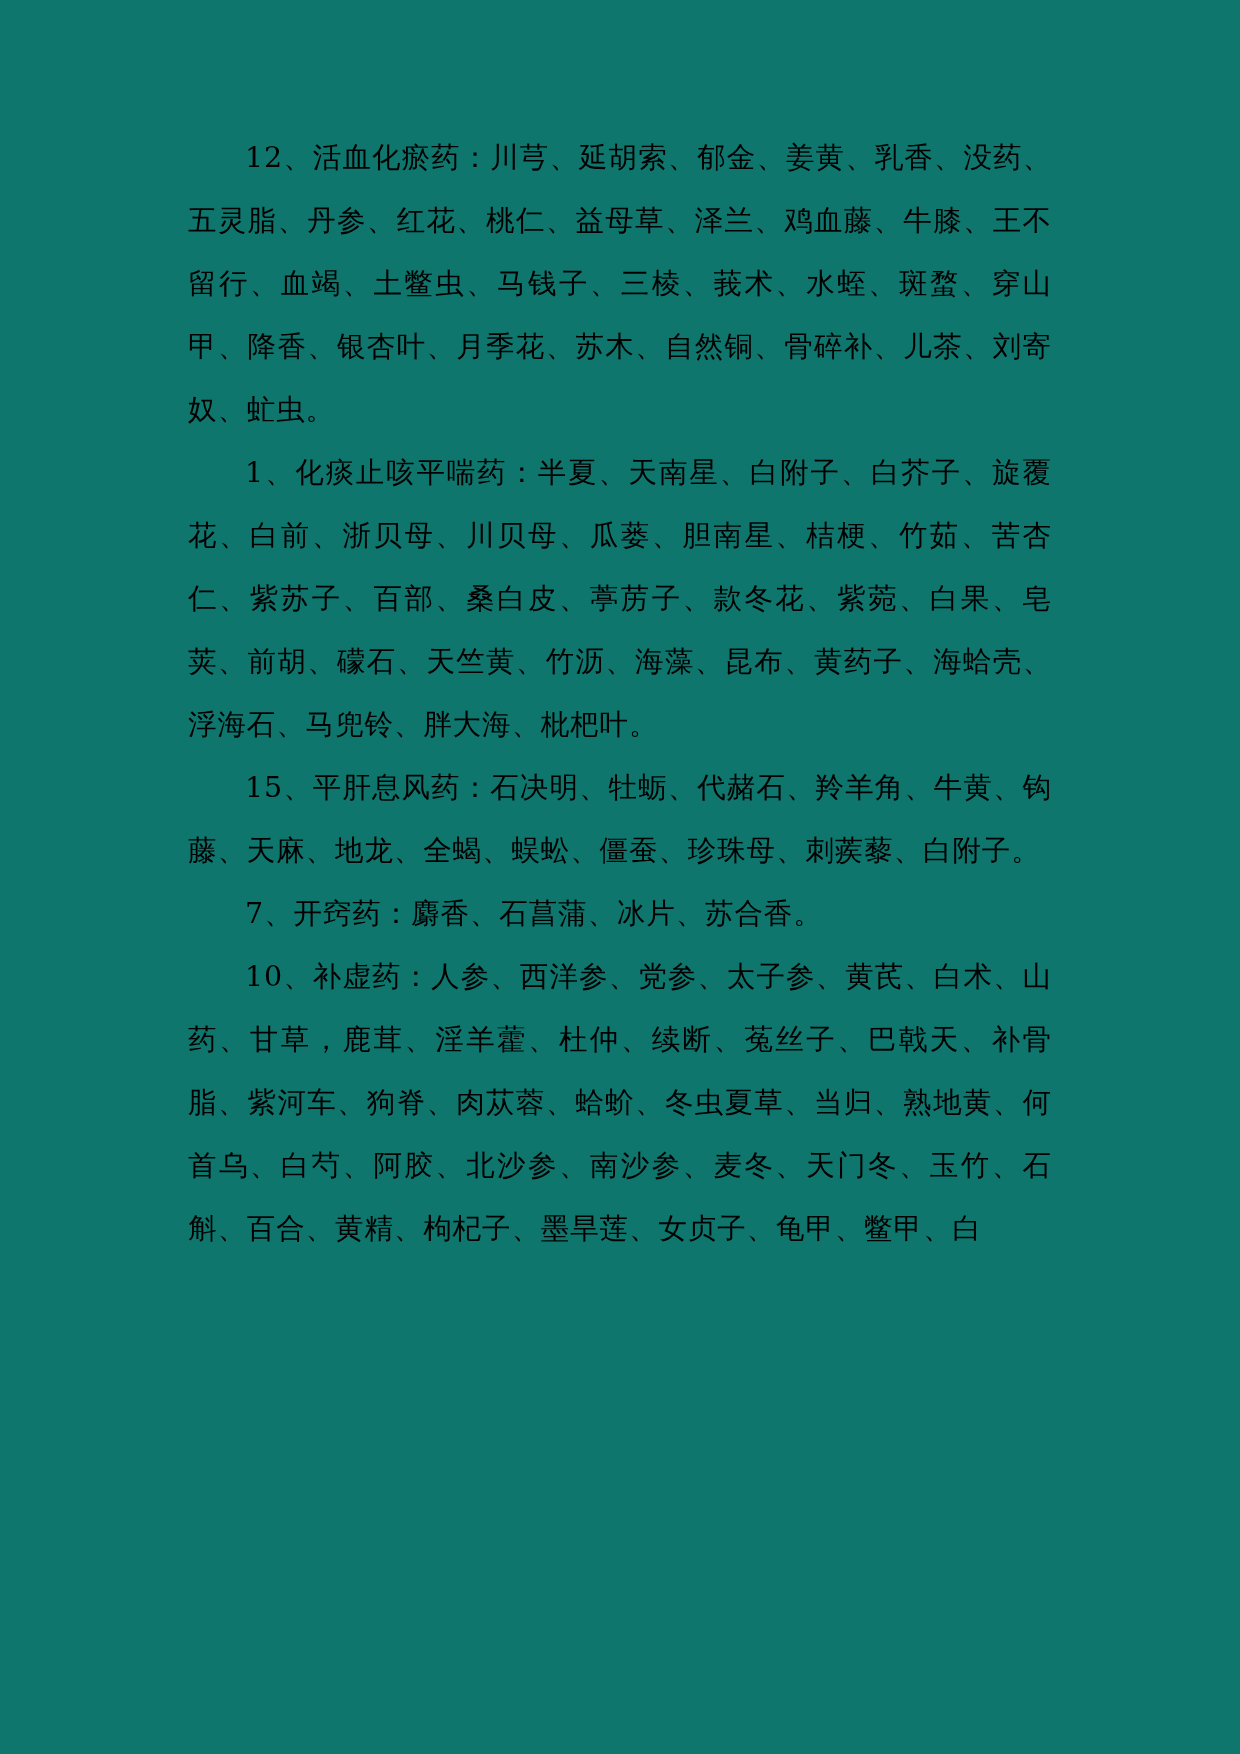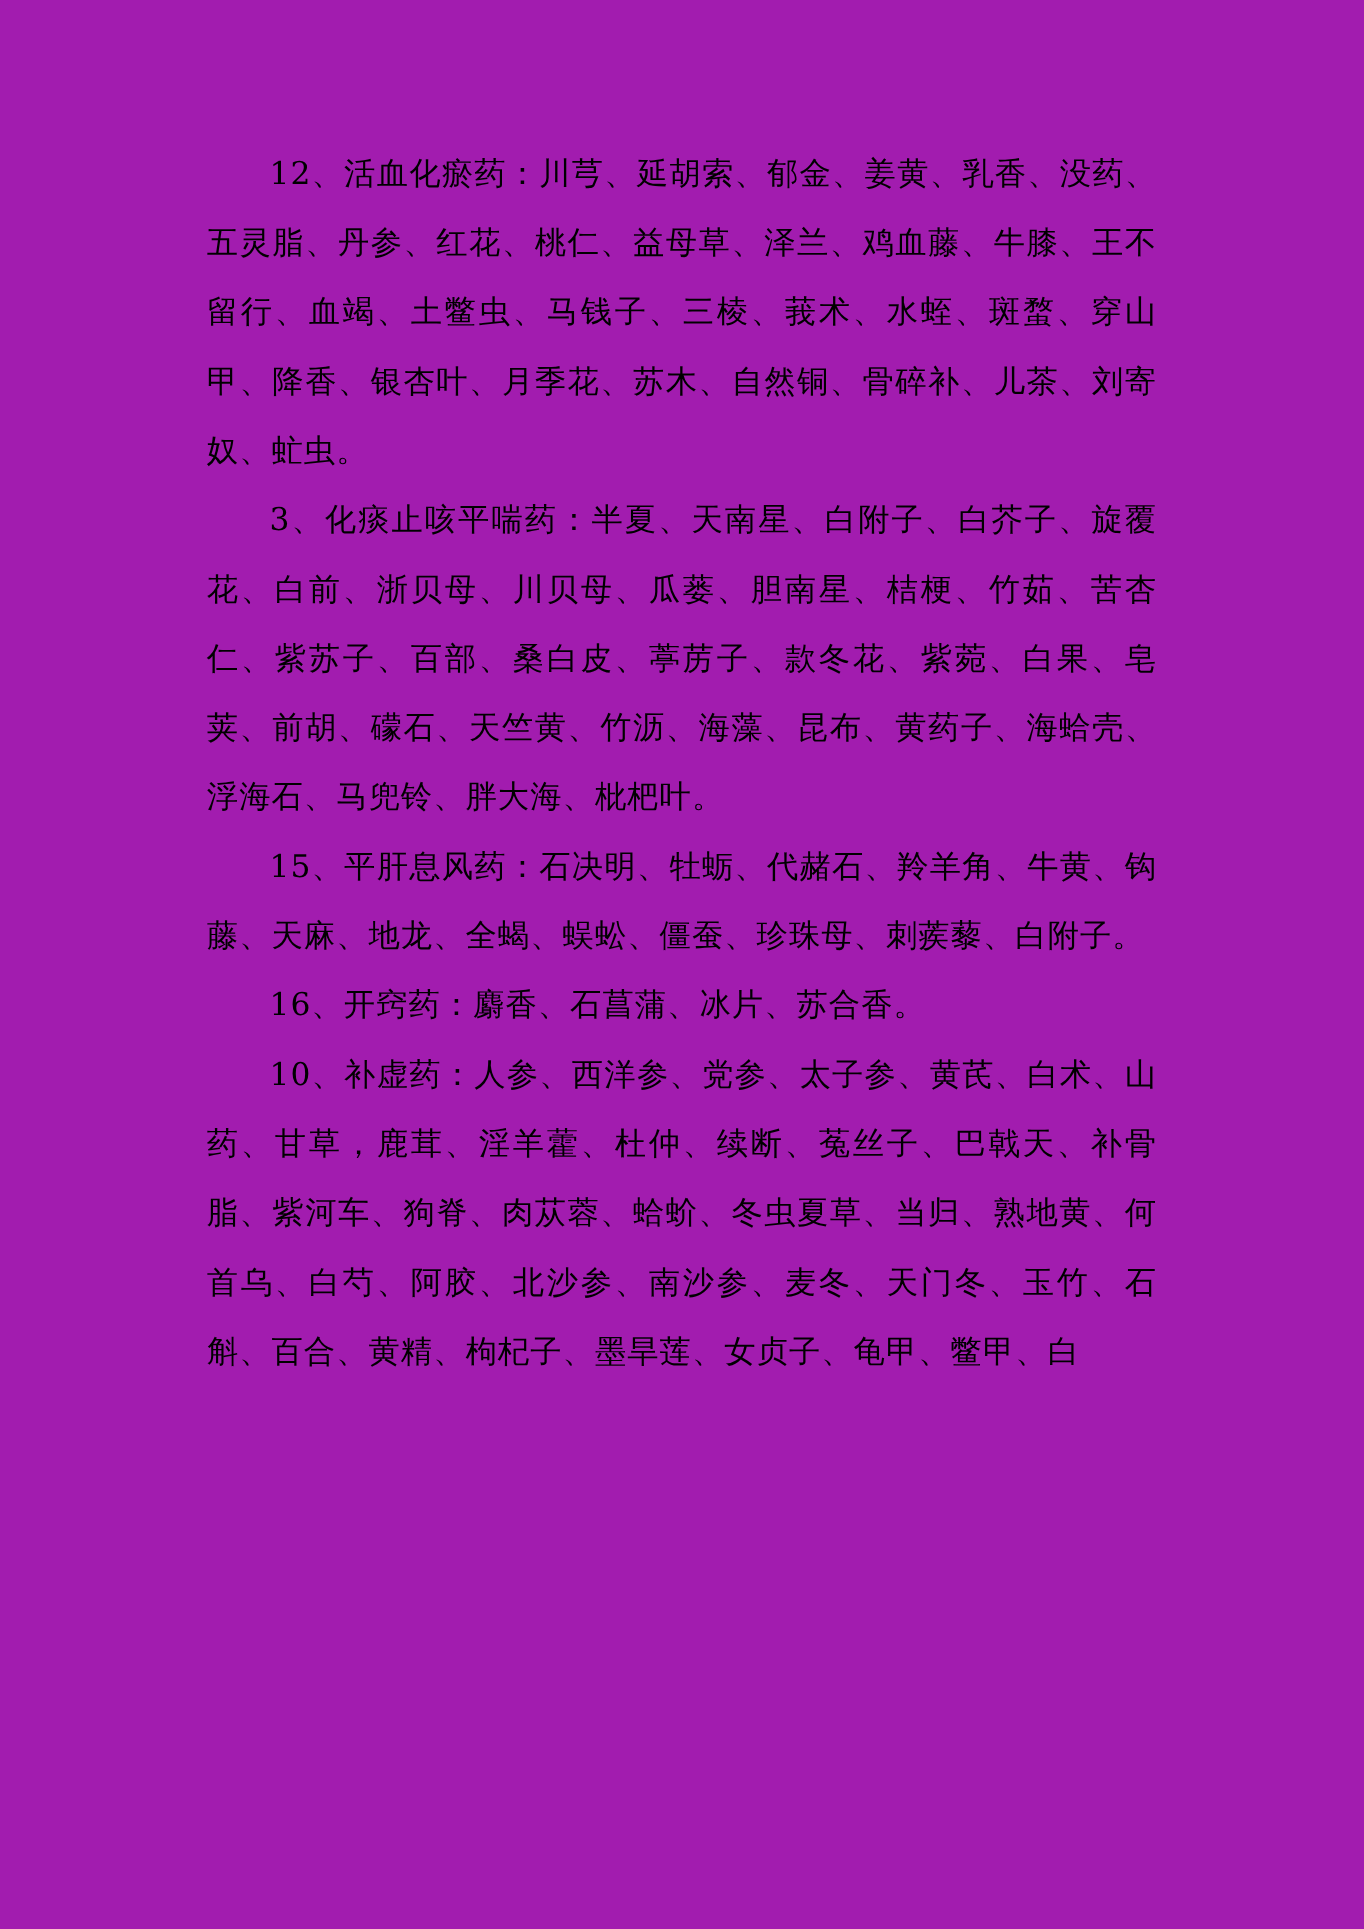--- a/index.html
+++ b/index.html
@@ -10,21 +10,21 @@
   body {
     width: 1240px;
     height: 1754px;
     overflow: hidden;
     font-family: "DejaVu Serif", "Liberation Serif", serif;
   }
   #page {
     position: relative;
     width: 1240px;
     height: 1754px;
-    background: #a21caf;
+    background: #0f766e;
     box-sizing: border-box;
   }
   #doc-body {
     position: absolute;
     left: 188px;
     top: 126px;
     width: 864px;
   }
   .para {
     margin: 0 0 0 0;
@@ -44,18 +44,18 @@
   .para + .para {
     margin-top: 0;
   }
 </style>
 </head>
 <body>
 
 <div id="page">
   <div id="doc-body">
     <p class="para">12、活血化瘀药：川芎、延胡索、郁金、姜黄、乳香、没药、五灵脂、丹参、红花、桃仁、益母草、泽兰、鸡血藤、牛膝、王不留行、血竭、土鳖虫、马钱子、三棱、莪术、水蛭、斑蝥、穿山甲、降香、银杏叶、月季花、苏木、自然铜、骨碎补、儿茶、刘寄奴、虻虫。</p>
-    <p class="para">3、化痰止咳平喘药：半夏、天南星、白附子、白芥子、旋覆花、白前、浙贝母、川贝母、瓜蒌、胆南星、桔梗、竹茹、苦杏仁、紫苏子、百部、桑白皮、葶苈子、款冬花、紫菀、白果、皂荚、前胡、礞石、天竺黄、竹沥、海藻、昆布、黄药子、海蛤壳、浮海石、马兜铃、胖大海、枇杷叶。</p>
+    <p class="para">1、化痰止咳平喘药：半夏、天南星、白附子、白芥子、旋覆花、白前、浙贝母、川贝母、瓜蒌、胆南星、桔梗、竹茹、苦杏仁、紫苏子、百部、桑白皮、葶苈子、款冬花、紫菀、白果、皂荚、前胡、礞石、天竺黄、竹沥、海藻、昆布、黄药子、海蛤壳、浮海石、马兜铃、胖大海、枇杷叶。</p>
     <p class="para">15、平肝息风药：石决明、牡蛎、代赭石、羚羊角、牛黄、钩藤、天麻、地龙、全蝎、蜈蚣、僵蚕、珍珠母、刺蒺藜、白附子。</p>
-    <p class="para">16、开窍药：麝香、石菖蒲、冰片、苏合香。</p>
+    <p class="para">7、开窍药：麝香、石菖蒲、冰片、苏合香。</p>
     <p class="para">10、补虚药：人参、西洋参、党参、太子参、黄芪、白术、山药、甘草，鹿茸、淫羊藿、杜仲、续断、菟丝子、巴戟天、补骨脂、紫河车、狗脊、肉苁蓉、蛤蚧、冬虫夏草、当归、熟地黄、何首乌、白芍、阿胶、北沙参、南沙参、麦冬、天门冬、玉竹、石斛、百合、黄精、枸杞子、墨旱莲、女贞子、龟甲、鳖甲、白</p>
   </div>
 </div>
 
 </body></html>

